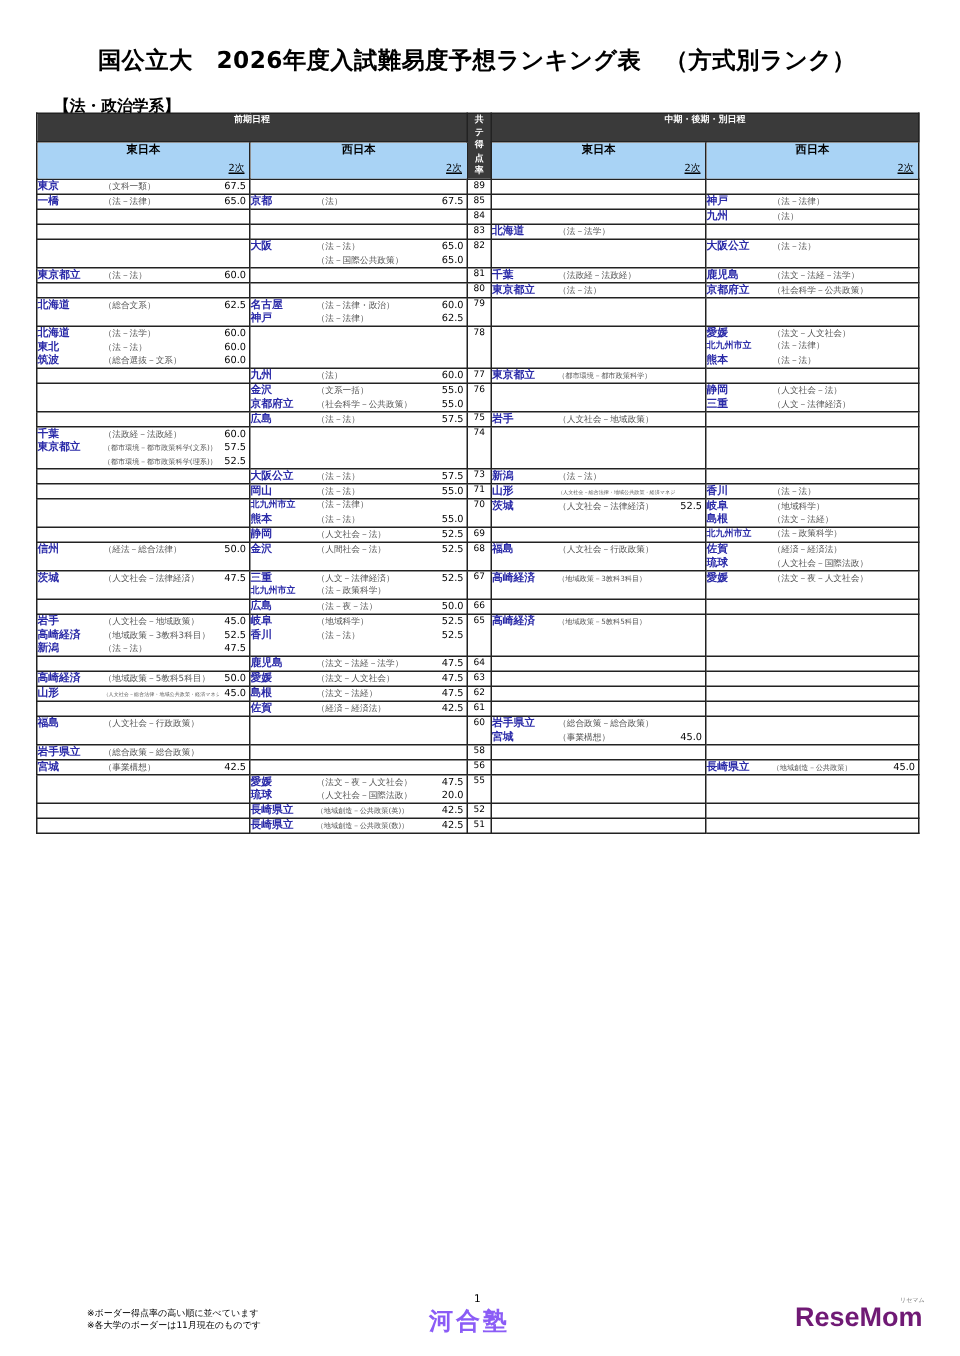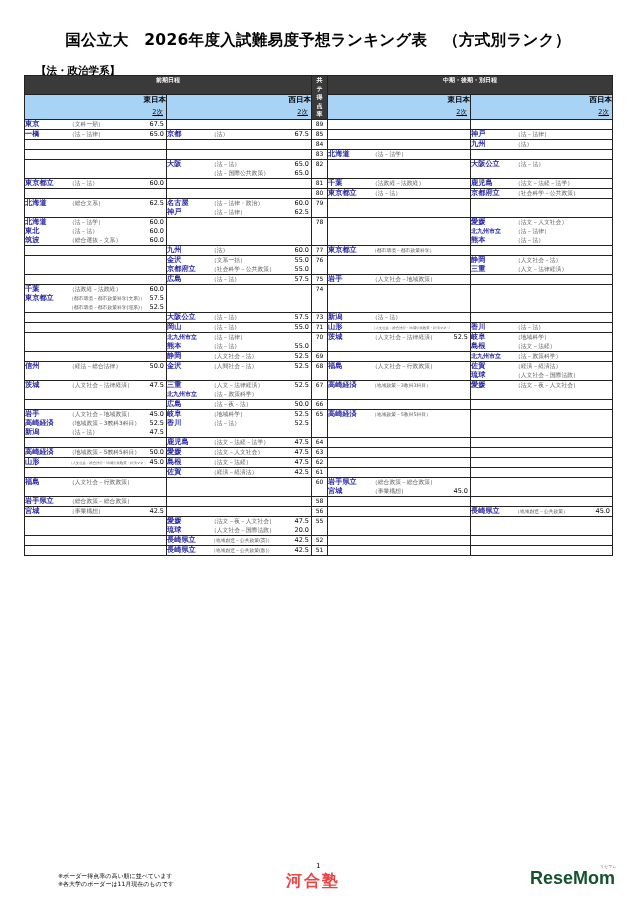--- a/index.html
+++ b/index.html
@@ -2,34 +2,34 @@
 <html><head>
 <meta charset="utf-8">
 <style>
   html,body{margin:0;padding:0;background:#fff;}
   body{width:640px;height:904px;position:relative;font-family:"DejaVu Sans","Liberation Sans",sans-serif;color:#000;overflow:hidden;}
   .title{position:absolute;top:30px;left:0;width:636px;text-align:center;font-size:15.5px;font-weight:bold;letter-spacing:0.3px;}
   .section{position:absolute;top:64px;left:24px;font-size:10.5px;font-weight:bold;margin-left:12px;}
   table.rank{position:absolute;top:75px;left:24px;border-collapse:collapse;table-layout:fixed;width:588px;}
   table.rank td{border:1px solid #222;padding:0;vertical-align:top;font-size:6px;line-height:8.6px;}
   .hdr-dark td{background:#3a3a3a;color:#fff;font-weight:bold;font-size:8px;line-height:10px;text-align:center;}
-  .hdr-blue td.reg{background:#a9d3f5;text-align:right;font-weight:bold;font-size:7.5px;line-height:9px;height:24px;position:relative;}
+  .hdr-blue td.reg{background:#a9d3f5;text-align:center;font-weight:bold;font-size:7.5px;line-height:9px;height:24px;position:relative;}
   .hdr-blue td.reg .jiji{position:absolute;right:3px;bottom:2px;font-weight:normal;font-size:6.5px;text-decoration:underline;}
   td.border-hdr{background:#3a3a3a;color:#fff;font-size:5.5px;line-height:6.5px;text-align:center;font-weight:bold;}
   td.num{text-align:center;font-size:7.5px;line-height:9px;border-left:2px solid #222;border-right:2px solid #222;}
   .ent{display:flex;align-items:baseline;height:9px;white-space:nowrap;}
   .uni{color:#2a2aa8;font-weight:bold;font-size:7.2px;width:44px;flex:none;}
   .fac{color:#555;font-size:5.8px;flex:1;overflow:hidden;}
   .fac.tiny{font-size:3.4px;}
   .fac.small{font-size:4.8px;}
   .scr{font-size:6.5px;width:18px;text-align:right;padding-right:2px;flex:none;}
   .footnote{position:absolute;left:58px;top:872px;font-size:6px;line-height:8px;}
   .pagenum{position:absolute;left:316px;top:862px;font-size:7px;}
-  .kawai{position:absolute;left:286px;top:871px;font-size:16px;font-weight:bold;color:#ef4444;letter-spacing:2px;}
-  .resemom{position:absolute;left:530px;top:868px;font-size:18px;font-weight:bold;color:#14532d;font-family:"Liberation Sans",sans-serif;}
+  .kawai{position:absolute;left:286px;top:871px;font-size:16px;font-weight:bold;color:#8b5cf6;letter-spacing:2px;}
+  .resemom{position:absolute;left:530px;top:868px;font-size:18px;font-weight:bold;color:#701a75;font-family:"Liberation Sans",sans-serif;}
   .resemom-sub{position:absolute;left:600px;top:864px;font-size:4px;color:#777;}
 </style>
 </head>
 <body>
 
 <div class="title">国公立大　2026年度入試難易度予想ランキング表　（方式別ランク）</div>
 <div class="section">【法・政治学系】</div>
 
 <table class="rank">
   <colgroup>

